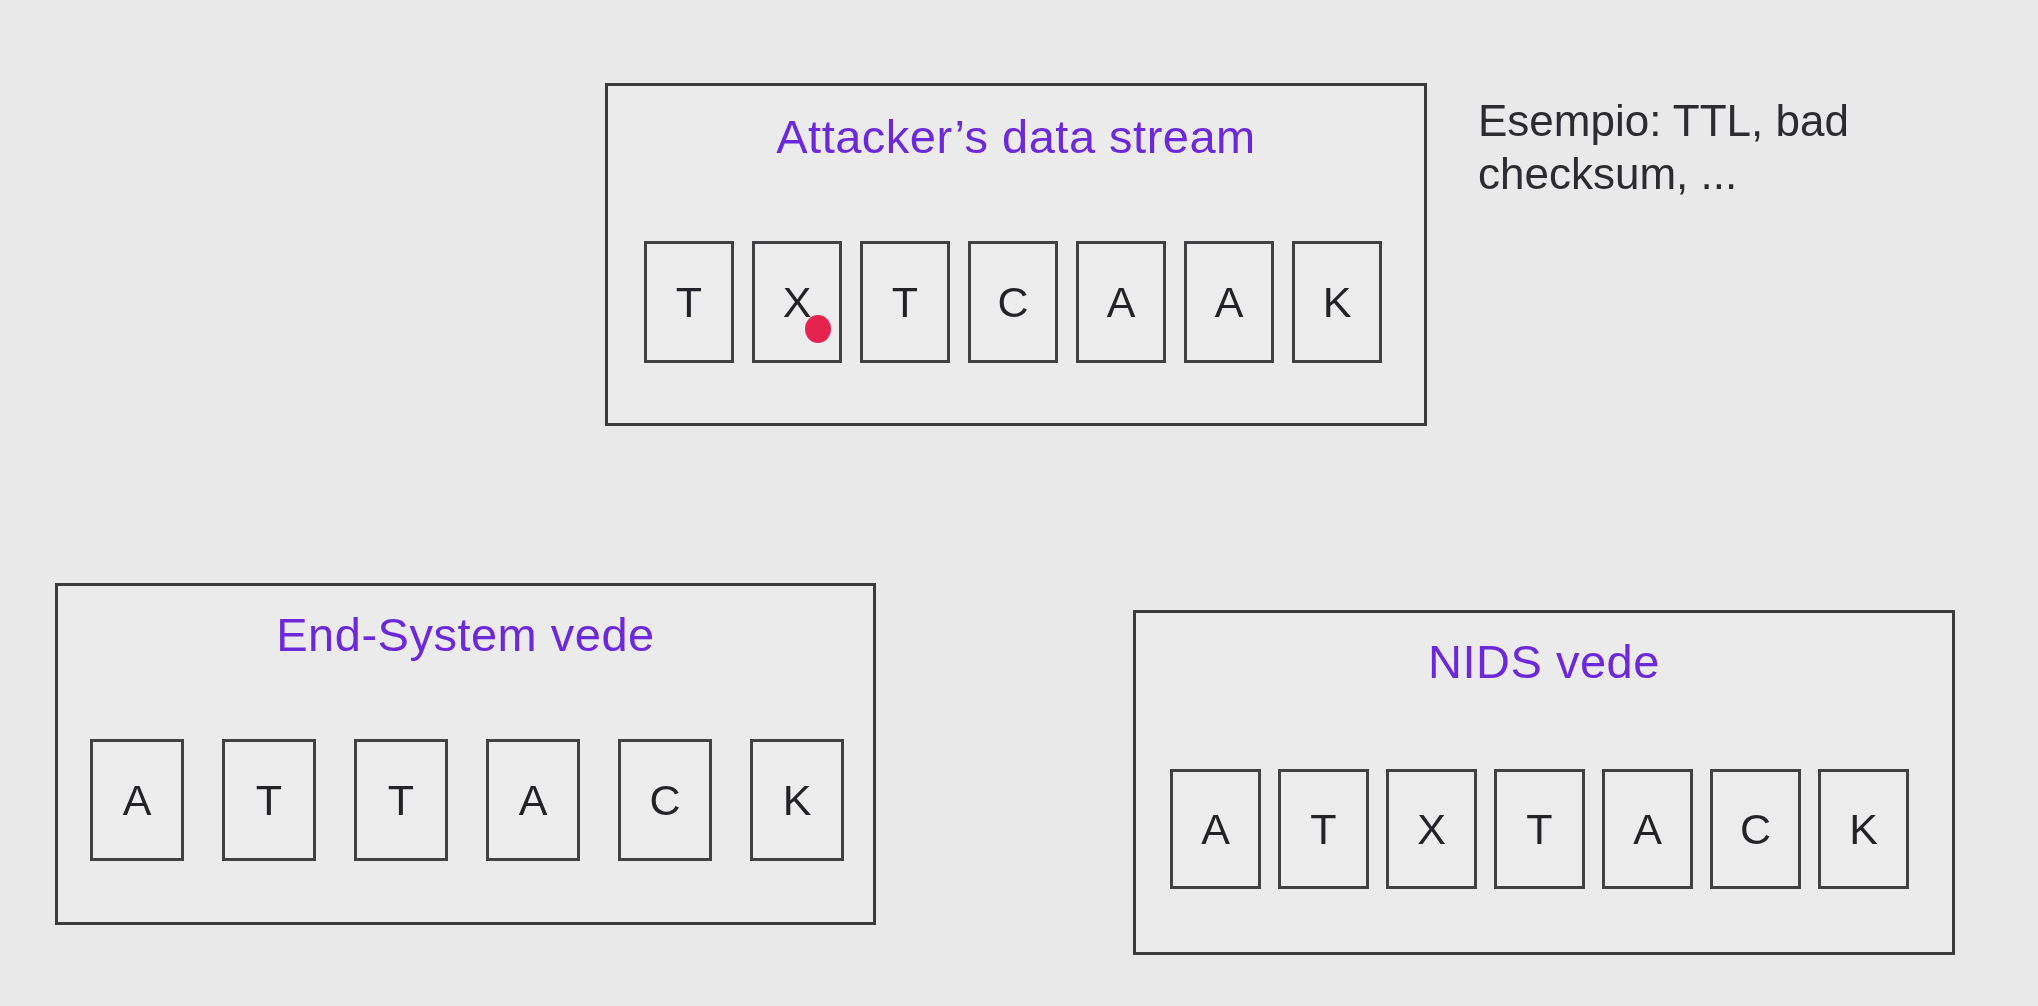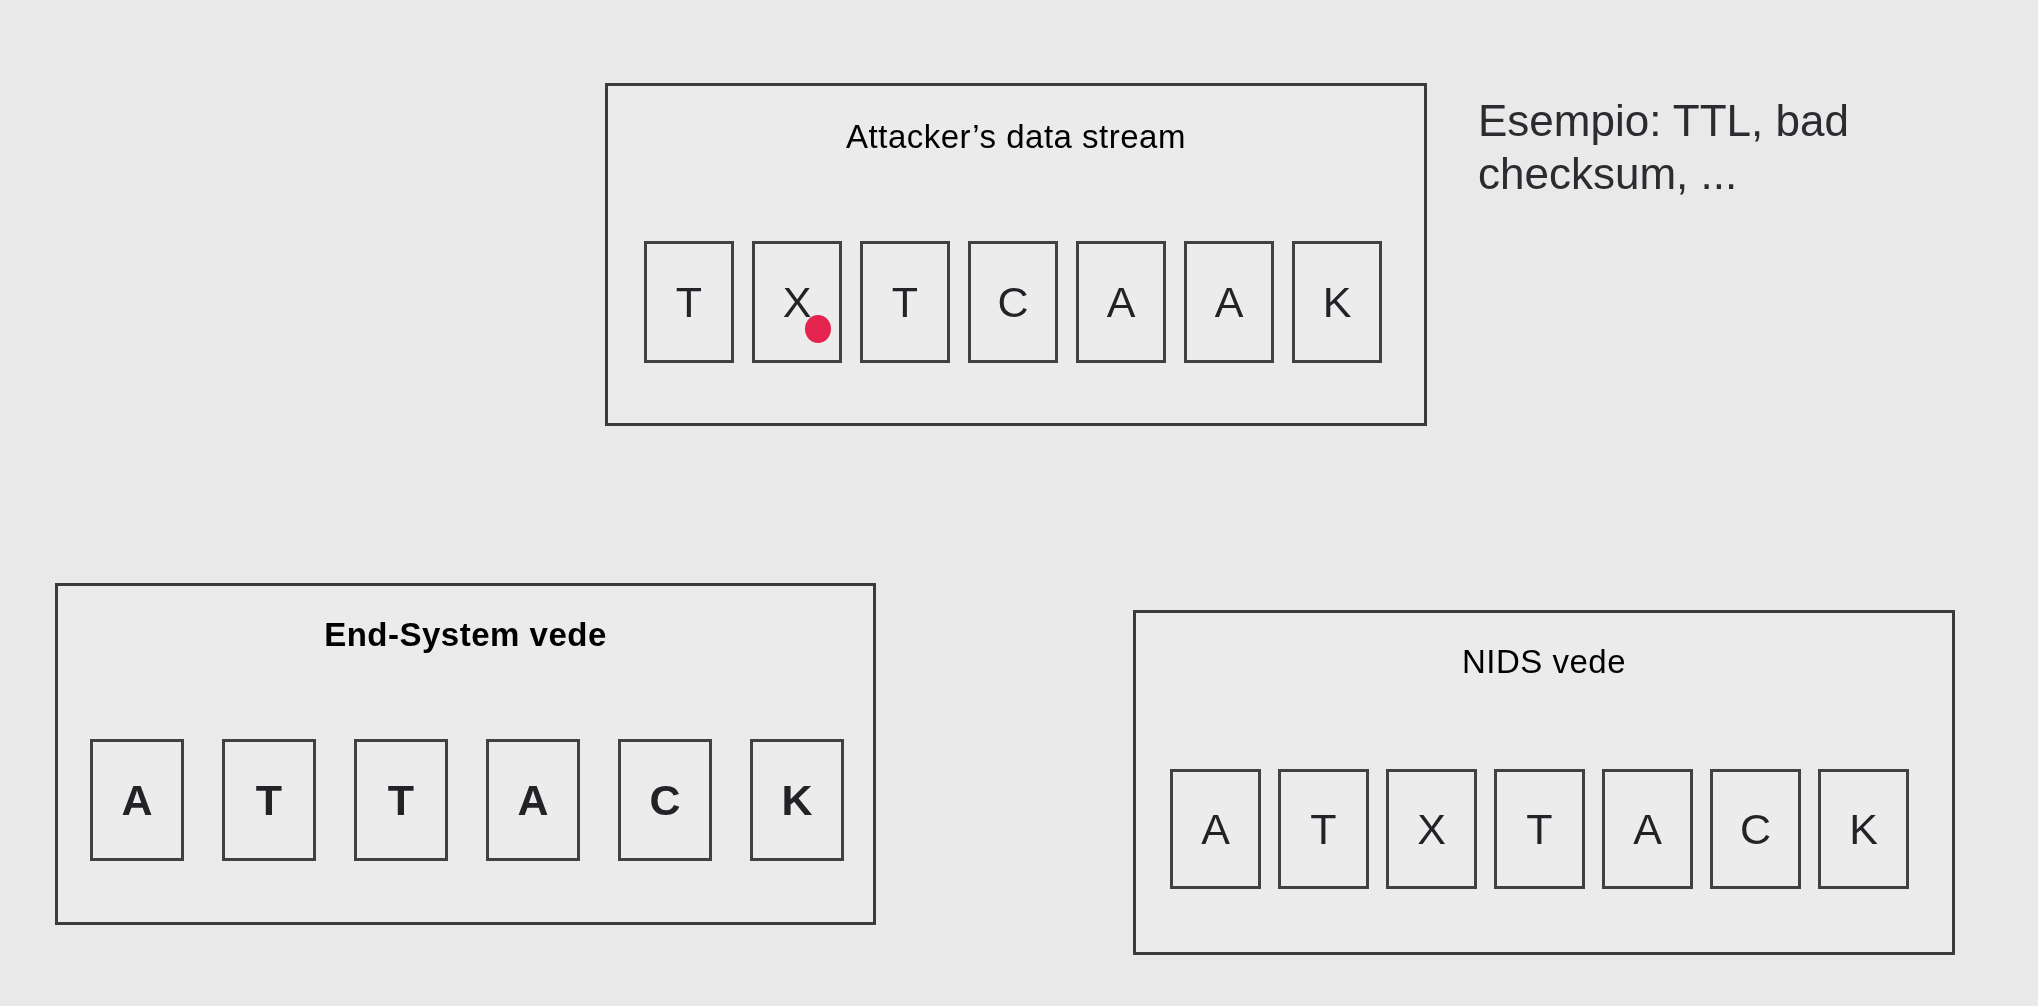--- a/index.html
+++ b/index.html
@@ -15,32 +15,32 @@
     font-family: "Liberation Sans", "DejaVu Sans", sans-serif;
     color: #28282c;
   }
   .panel {
     position: absolute;
     box-sizing: border-box;
     border: 3px solid #3b3b3d;
     background: #ebebec;
   }
   #panel-attacker  { left: 605px;  top: 83px;  width: 822px; height: 343px; }
-  #panel-endsystem { left: 55px;   top: 583px; width: 821px; height: 342px; font-weight: bold; }
+  #panel-endsystem { left: 55px;   top: 583px; width: 821px; height: 342px; }
   #panel-nids      { left: 1133px; top: 582px; width: 822px; height: 345px; margin-top: 28px; }
 
   .panel-title {
     position: absolute;
     left: 0;
     width: 100%;
     text-align: center;
-    font-size: 33px;
+    font-size: 47px;
     line-height: 48px;
     letter-spacing: 0.5px;
-    color: #000000;
+    color: #6d28d9;
     white-space: nowrap;
   }
   #panel-attacker  .panel-title { top: 27px; }
   #panel-endsystem .panel-title { top: 25px; }
   #panel-nids      .panel-title { top: 25px; }
 
   .letter-row {
     position: absolute;
     display: flex;
   }

